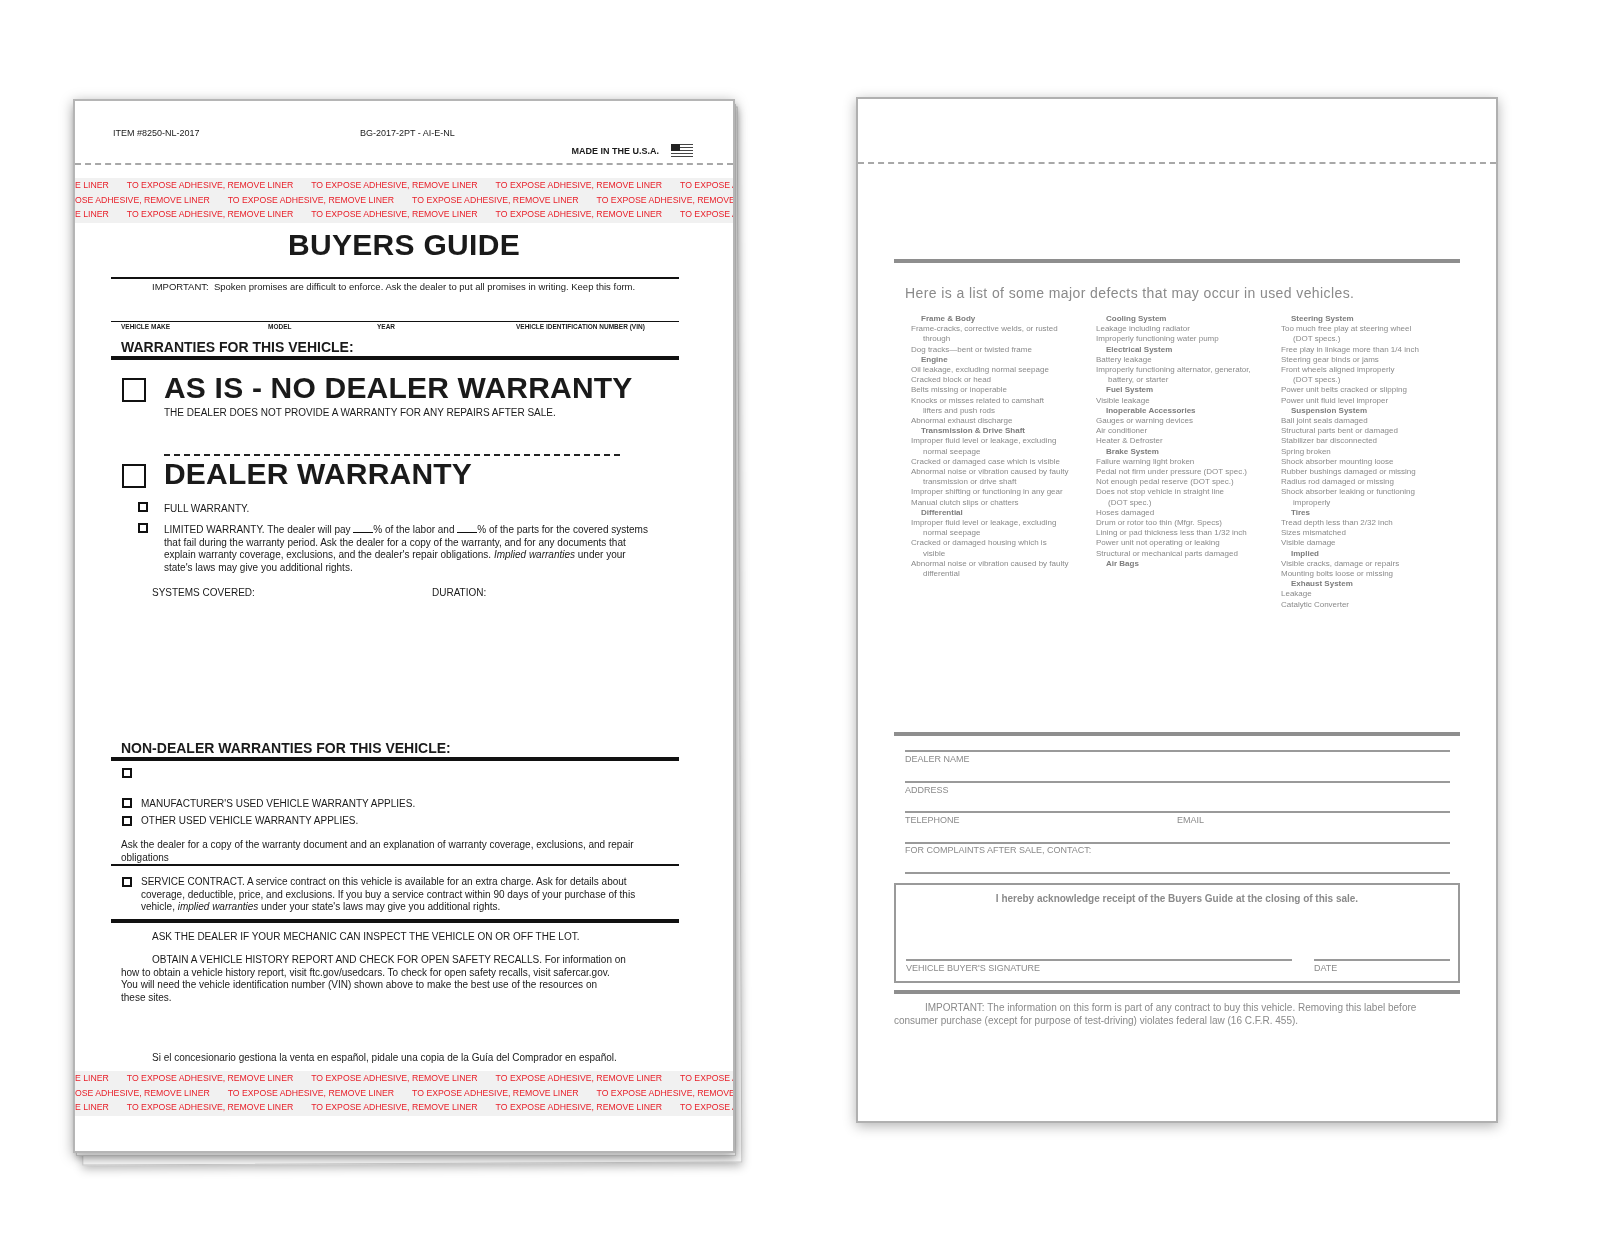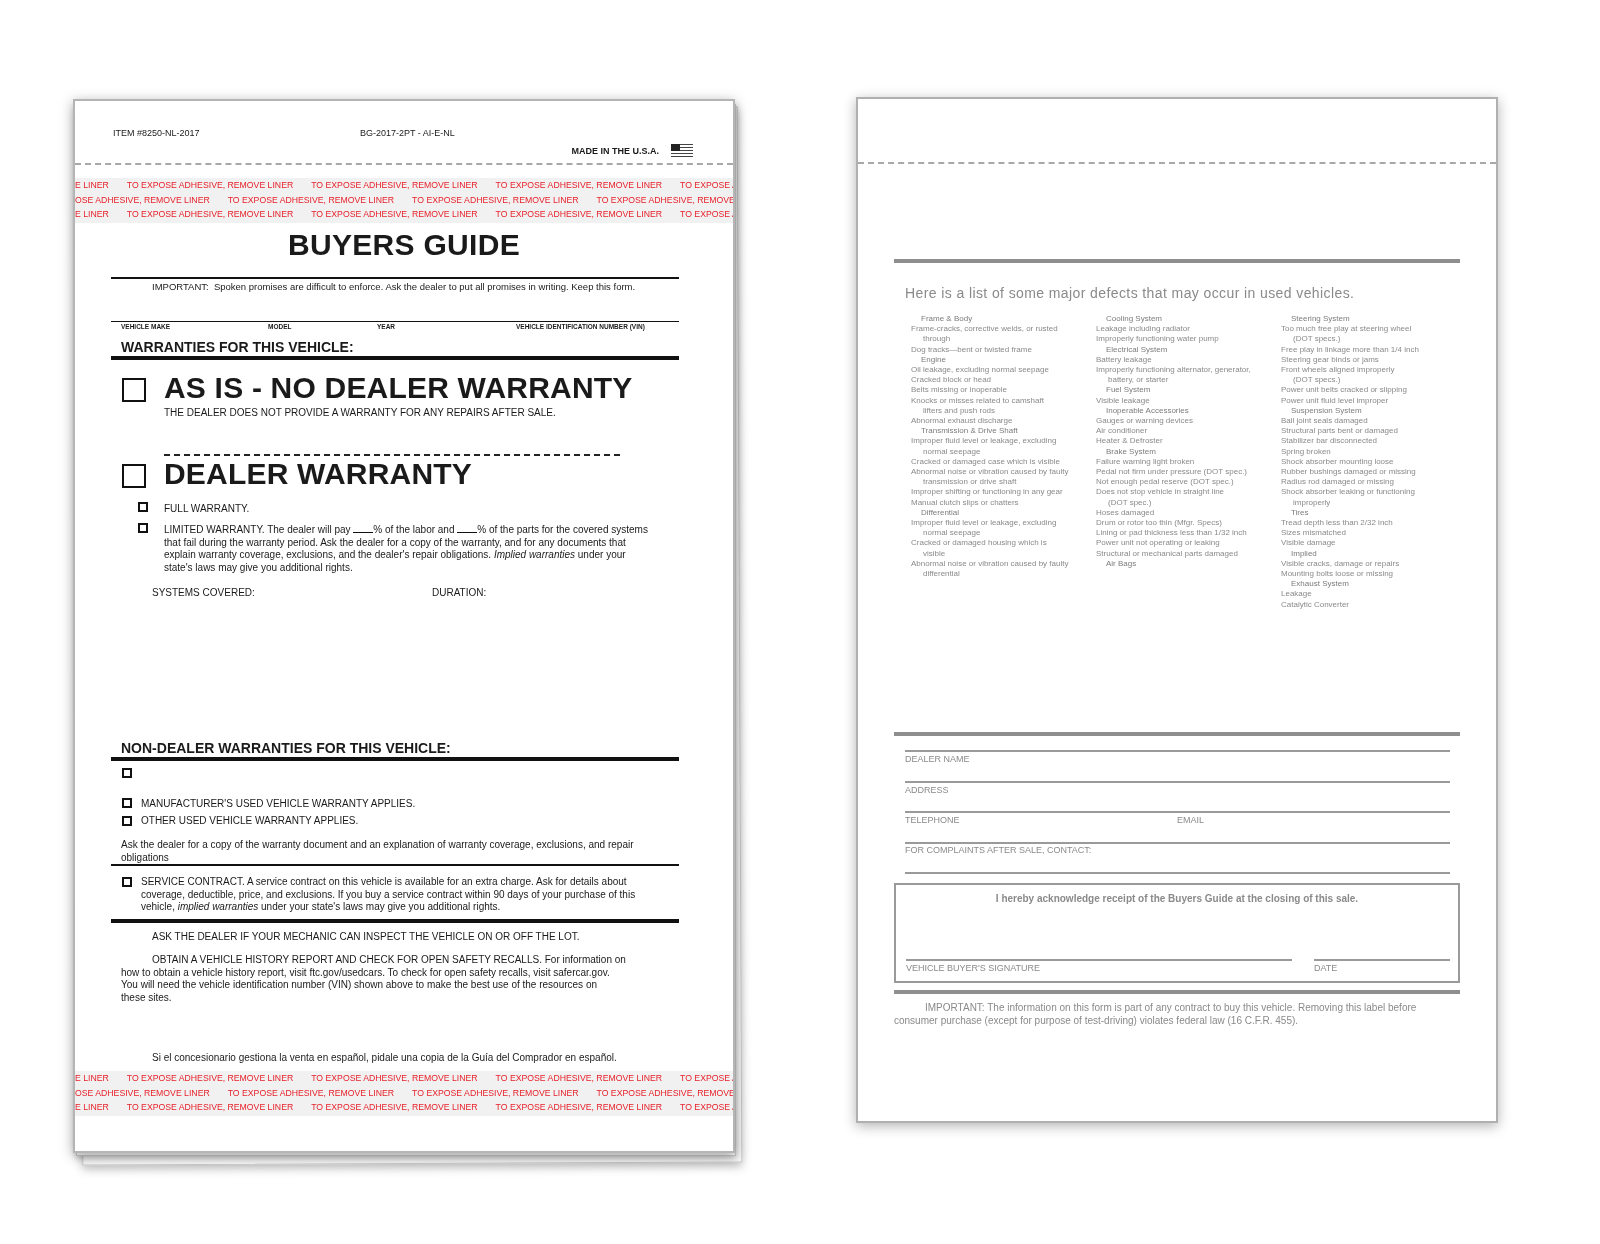--- a/index.html
+++ b/index.html
@@ -37,21 +37,21 @@
   .dash-line { position:absolute; left:89px; width:456px; border-top:2px dashed #222; }
   .blank { display:inline-block; width:20px; border-bottom:1.5px solid #111; height:8px; vertical-align:baseline; }
 
   
   .page-back { position:absolute; left:856px; top:97px; width:638px; height:1022px; background:#fff;
                border:2px solid #b0b0b0; box-shadow:0 3px 12px rgba(0,0,0,0.3); overflow:hidden; color:#8a8a8a; }
   .g-rule { position:absolute; background:#8e8e8e; }
   .g-thin { position:absolute; background:#9a9a9a; height:1.5px; }
   .intro { position:absolute; left:47px; top:186px; font-size:14px; letter-spacing:0.4px; }
   .col { position:absolute; top:215px; font-size:8px; line-height:10.2px; }
-  .col .cat { font-weight:normal; color:#7c7c7c;padding-left:16px; }
+  .col .cat { font-weight:bold; color:#7c7c7c;padding-left:16px; }
   .col .it { padding-left:6px; }
   .col .cont { padding-left:18px; }
   .field-lbl { position:absolute; font-size:9px; }
   .ack-box { position:absolute; left:36px; top:784px; width:562px; height:96px; border:2px solid #9a9a9a; }
   .imp { position:absolute; left:36px; top:902px; width:565px; font-size:10px; line-height:13px; color:#8a8a8a; }
 </style>
 </head>
 <body>
 
 <div class="stack s1"></div>

